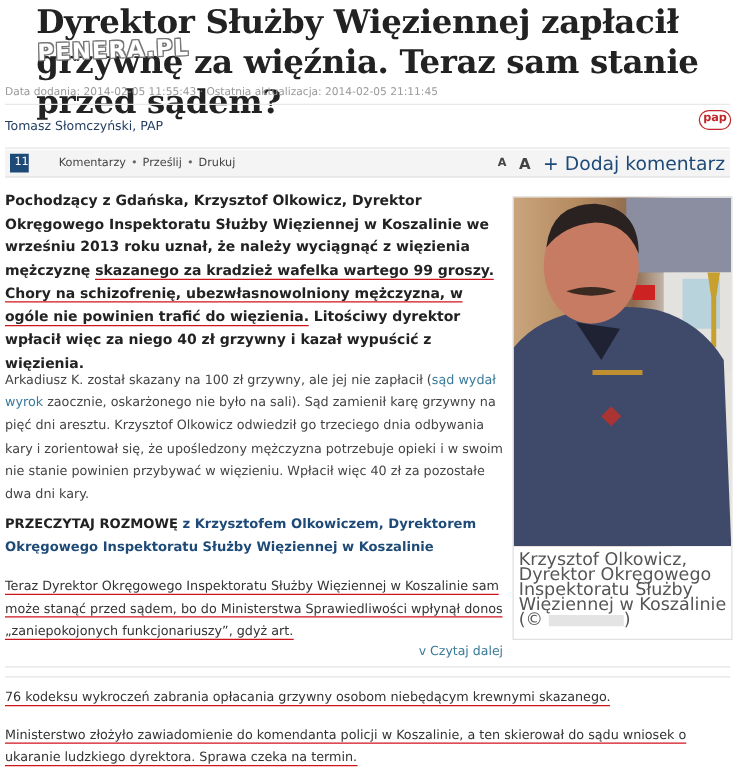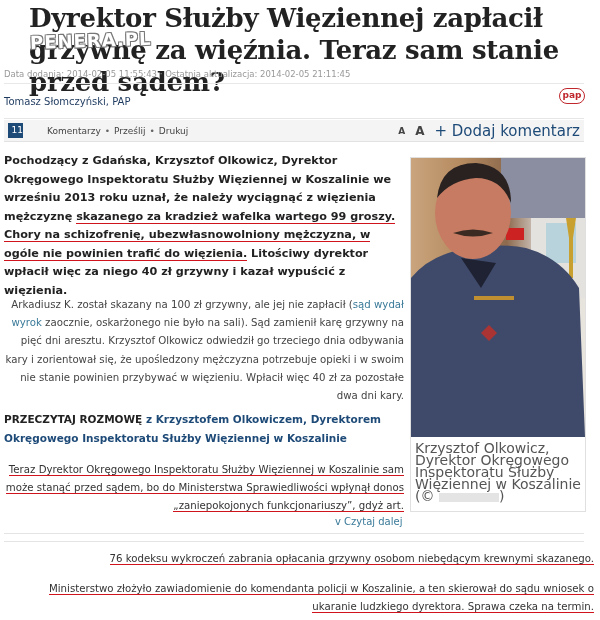--- a/index.html
+++ b/index.html
@@ -52,21 +52,21 @@
   .add-comment { color: #1e4a78; font-weight: normal; font-size: 15px; }
 
   .lead {
     position: absolute; left: 4px; top: 152px; width: 400px;
     font-size: 11.2px; font-weight: bold; line-height: 18.5px; color: #222;
   }
   .ul { border-bottom: 1.5px solid #d0141e; }
 
   .para {
     position: absolute; left: 4px; width: 400px;
-    font-size: 10.2px; line-height: 18.2px; color: #444; text-align: right;
+    font-size: 10.2px; line-height: 18.2px; color: #444;
   }
   .p2 { top: 296px; }
   .link { color: #3a7a99; }
 
   .read-talk {
     position: absolute; left: 4px; top: 410px; width: 400px;
     font-size: 10.5px; line-height: 19px; font-weight: bold; color: #1e4a78;
   }
   .read-talk .caps { color: #222; margin-top: 44px; }
 

